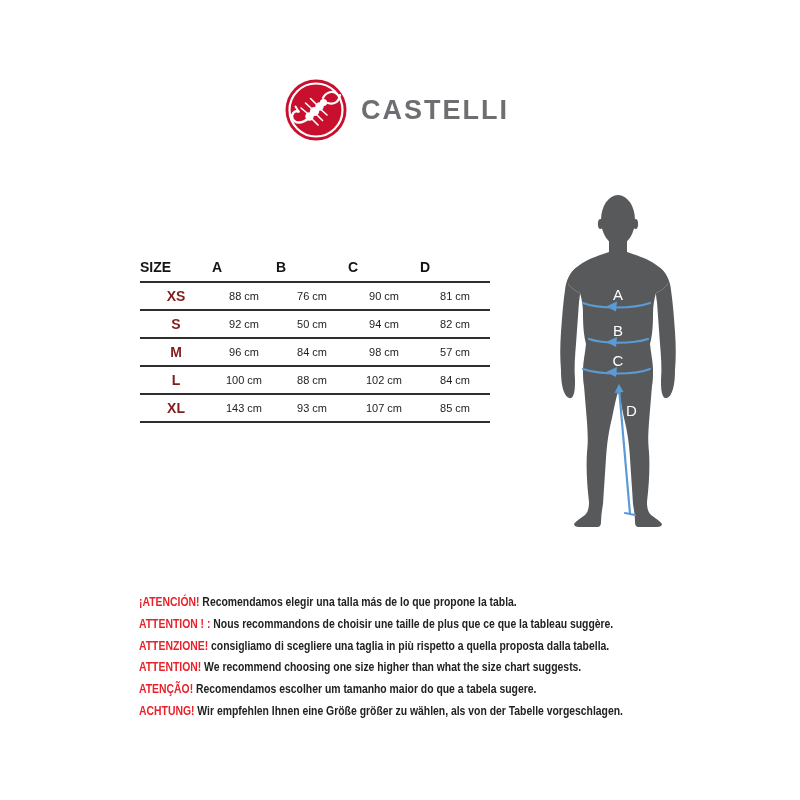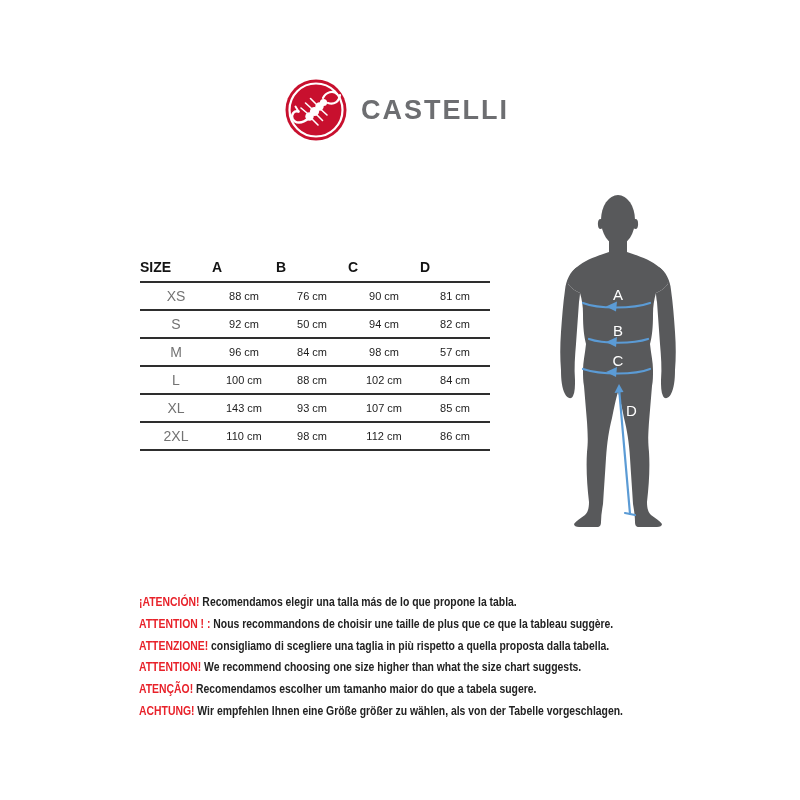--- a/index.html
+++ b/index.html
@@ -32,21 +32,21 @@
     border-collapse:collapse;table-layout:fixed;color:var(--text-black);
   }
   .size-table th{
     height:30px;font-size:14px;font-weight:700;text-align:left;
     border-bottom:2px solid var(--line-dark);padding:0;color:#141414;
   }
   .size-table td{
     height:28px;font-size:11px;font-weight:400;text-align:center;
     border-bottom:2px solid var(--line-dark);padding:0;
   }
-  .size-table td.size-col{font-weight:400;font-size:14px;color:#737373}
+  .size-table td.size-col{font-weight:700;font-size:14px;color:#7f1d1d}
 
   
   .figure{position:absolute;left:543px;top:190px;width:150px;height:340px}
   .figure .bodyfill{fill:var(--body-gray)}
   .figure .arrow-line{stroke:var(--arrow-blue);stroke-width:2.2;fill:none;stroke-linecap:round}
   .figure .arrow-head{fill:var(--arrow-blue)}
   .figure .m-label{fill:#ffffff;font-family:"Liberation Sans",sans-serif;font-size:15px;font-weight:400}
 
   
   .warnings{position:absolute;left:139px;top:591px;width:640px}
@@ -125,27 +125,20 @@
         <td>88 cm</td>
         <td>102 cm</td>
         <td>84 cm</td>
       </tr>
       <tr>
         <td class="size-col">XL</td>
         <td>143 cm</td>
         <td>93 cm</td>
         <td>107 cm</td>
         <td>85 cm</td>
-      </tr>
-      <tr>
-        <td class="size-col">2XL</td>
-        <td>110 cm</td>
-        <td>98 cm</td>
-        <td>112 cm</td>
-        <td>86 cm</td>
       </tr>
     </tbody>
 </table>
 
 <svg class="figure" viewBox="0 0 150 340" aria-hidden="true">
 
   <ellipse class="bodyfill" cx="75" cy="30" rx="17" ry="25"></ellipse>
   <ellipse class="bodyfill" cx="57.5" cy="34" rx="2.6" ry="5"></ellipse>
   <ellipse class="bodyfill" cx="92.5" cy="34" rx="2.6" ry="5"></ellipse>
   <rect class="bodyfill" x="66" y="42" width="18" height="22"></rect>

